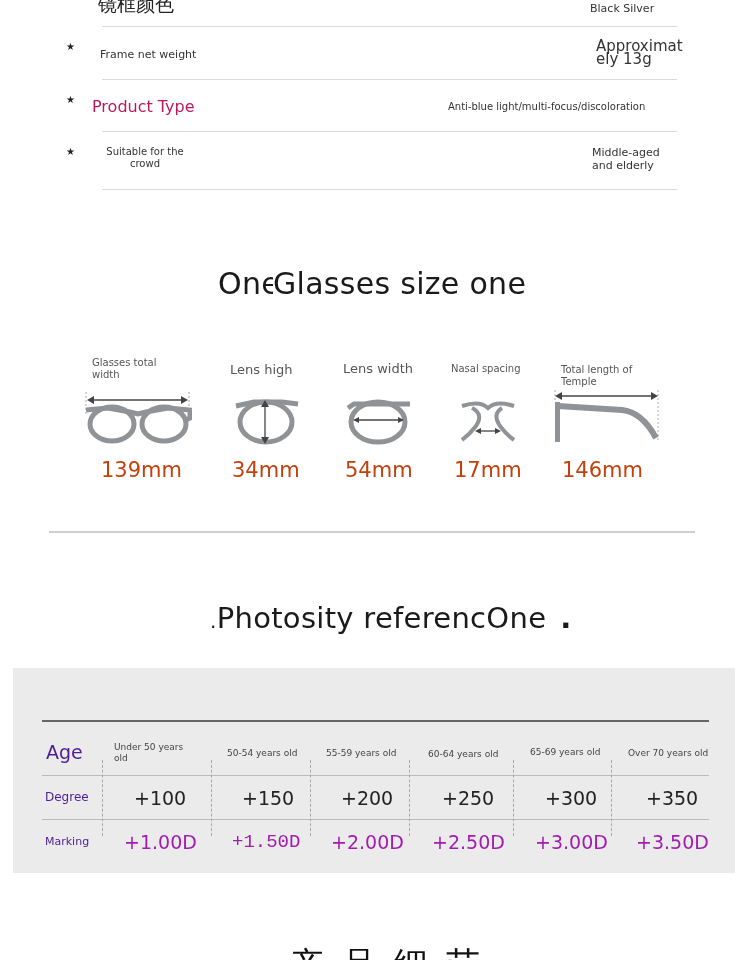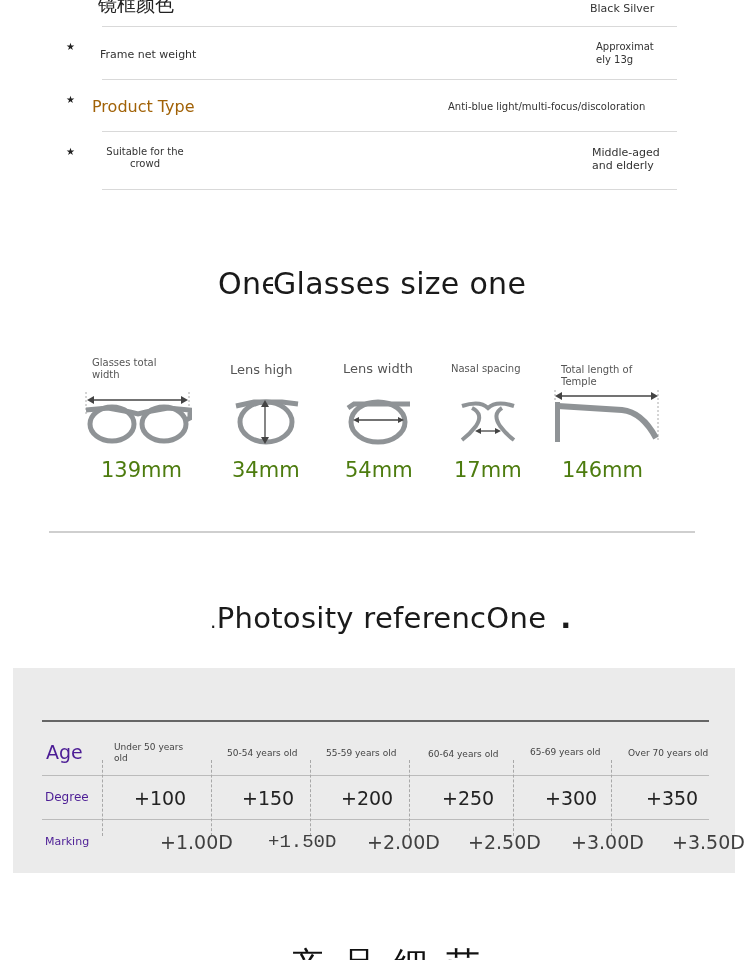--- a/index.html
+++ b/index.html
@@ -9,60 +9,60 @@
   
   .spec-row { position: absolute; left: 0; width: 750px; }
   .spec-star { position: absolute; left: 66px; font-size: 10px; color: #222; }
   .spec-label { position: absolute; color: #333; }
   .spec-value { position: absolute; color: #333; }
   .spec-line { position: absolute; left: 102px; width: 575px; height: 1px; background: #d9d9d9; }
 
   .title { position: absolute; font-size: 30px; color: #1a1a1a; white-space: nowrap; letter-spacing: 0.3px; }
   .title .clip { display: inline-block; overflow: hidden; vertical-align: bottom; }
   .size-label { position: absolute; color: #555; white-space: nowrap; }
-  .size-value { position: absolute; font-size: 21px; color: #4d7c0f; white-space: nowrap; }
+  .size-value { position: absolute; font-size: 21px; color: #c2410c; white-space: nowrap; }
   .size-icon { position: absolute; }
 
   .divider { position: absolute; left: 49px; width: 646px; height: 2px; background: #cfcfcf; }
 
   
   .panel { position: absolute; left: 13px; top: 668px; width: 722px; height: 205px; background: #ebebeb; }
   .panel-note { position: absolute; left: 30px; top: 24px; font-size: 10px; color: #444; white-space: nowrap; }
   .panel-topline { position: absolute; left: 29px; top: 52px; width: 667px; height: 2px; background: #666; }
   .row-line { position: absolute; left: 29px; width: 667px; height: 1px; background: #bbb; }
   .vdash { position: absolute; width: 0; border-left: 1px dashed #a8a8a8; }
   .row-head { position: absolute; color: #4c1d95; white-space: nowrap; }
   .col-head { position: absolute; font-size: 9px; color: #444; line-height: 11px; }
   .cell-deg { position: absolute; font-size: 19px; color: #222; white-space: nowrap; text-align: center; }
-  .cell-mark { position: absolute; font-size: 19px; color: #404040; white-space: nowrap; text-align: center; margin-left: 36px; }
+  .cell-mark { position: absolute; font-size: 19px; color: #a21caf; white-space: nowrap; text-align: center; }
 
   .bottom-title { position: absolute; left: 290px; top: 942px; font-size: 34px; color: #111; letter-spacing: 18px; white-space: nowrap; }
 </style>
 </head>
 <body>
 
 <div class="spec-row" style="top:0;height:27px;">
   <span class="spec-label" style="left:98px;top:-8px;font-size:19px;color:#222;">镜框颜色</span>
   <span class="spec-value" style="left:590px;top:2px;font-size:11px;">Black Silver</span>
 </div>
 <div class="spec-line" style="top:26px;"></div>
 
 <div class="spec-row" style="top:27px;height:52px;">
   <span class="spec-star" style="top:14px;">★</span>
   <span class="spec-label" style="left:100px;top:21px;font-size:11px;">Frame net weight</span>
-  <span class="spec-value" style="left:596px;top:13px;font-size:10px;line-height:13px;">
+  <span class="spec-value" style="left:596px;top:13px;font-size:15px;line-height:13px;">
     <span>Approximat</span><br>
     <span>ely 13g</span>
   </span>
 </div>
 <div class="spec-line" style="top:79px;"></div>
 
 <div class="spec-row" style="top:80px;height:52px;">
   <span class="spec-star" style="top:14px;">★</span>
-  <span class="spec-label" style="left:92px;top:17px;font-size:16px;color:#a16207;">Product Type</span>
+  <span class="spec-label" style="left:92px;top:17px;font-size:16px;color:#be185d;">Product Type</span>
   <span class="spec-value" style="left:448px;top:21px;font-size:10px;">Anti-blue light/multi-focus/discoloration</span>
 </div>
 <div class="spec-line" style="top:131px;"></div>
 
 <div class="spec-row" style="top:132px;height:57px;">
   <span class="spec-star" style="top:14px;">★</span>
   <span class="spec-label" style="left:104px;top:14px;font-size:10px;line-height:12px;text-align:center;width:82px;">
     <span>Suitable for the</span><br>
     <span>crowd</span>
   </span>

